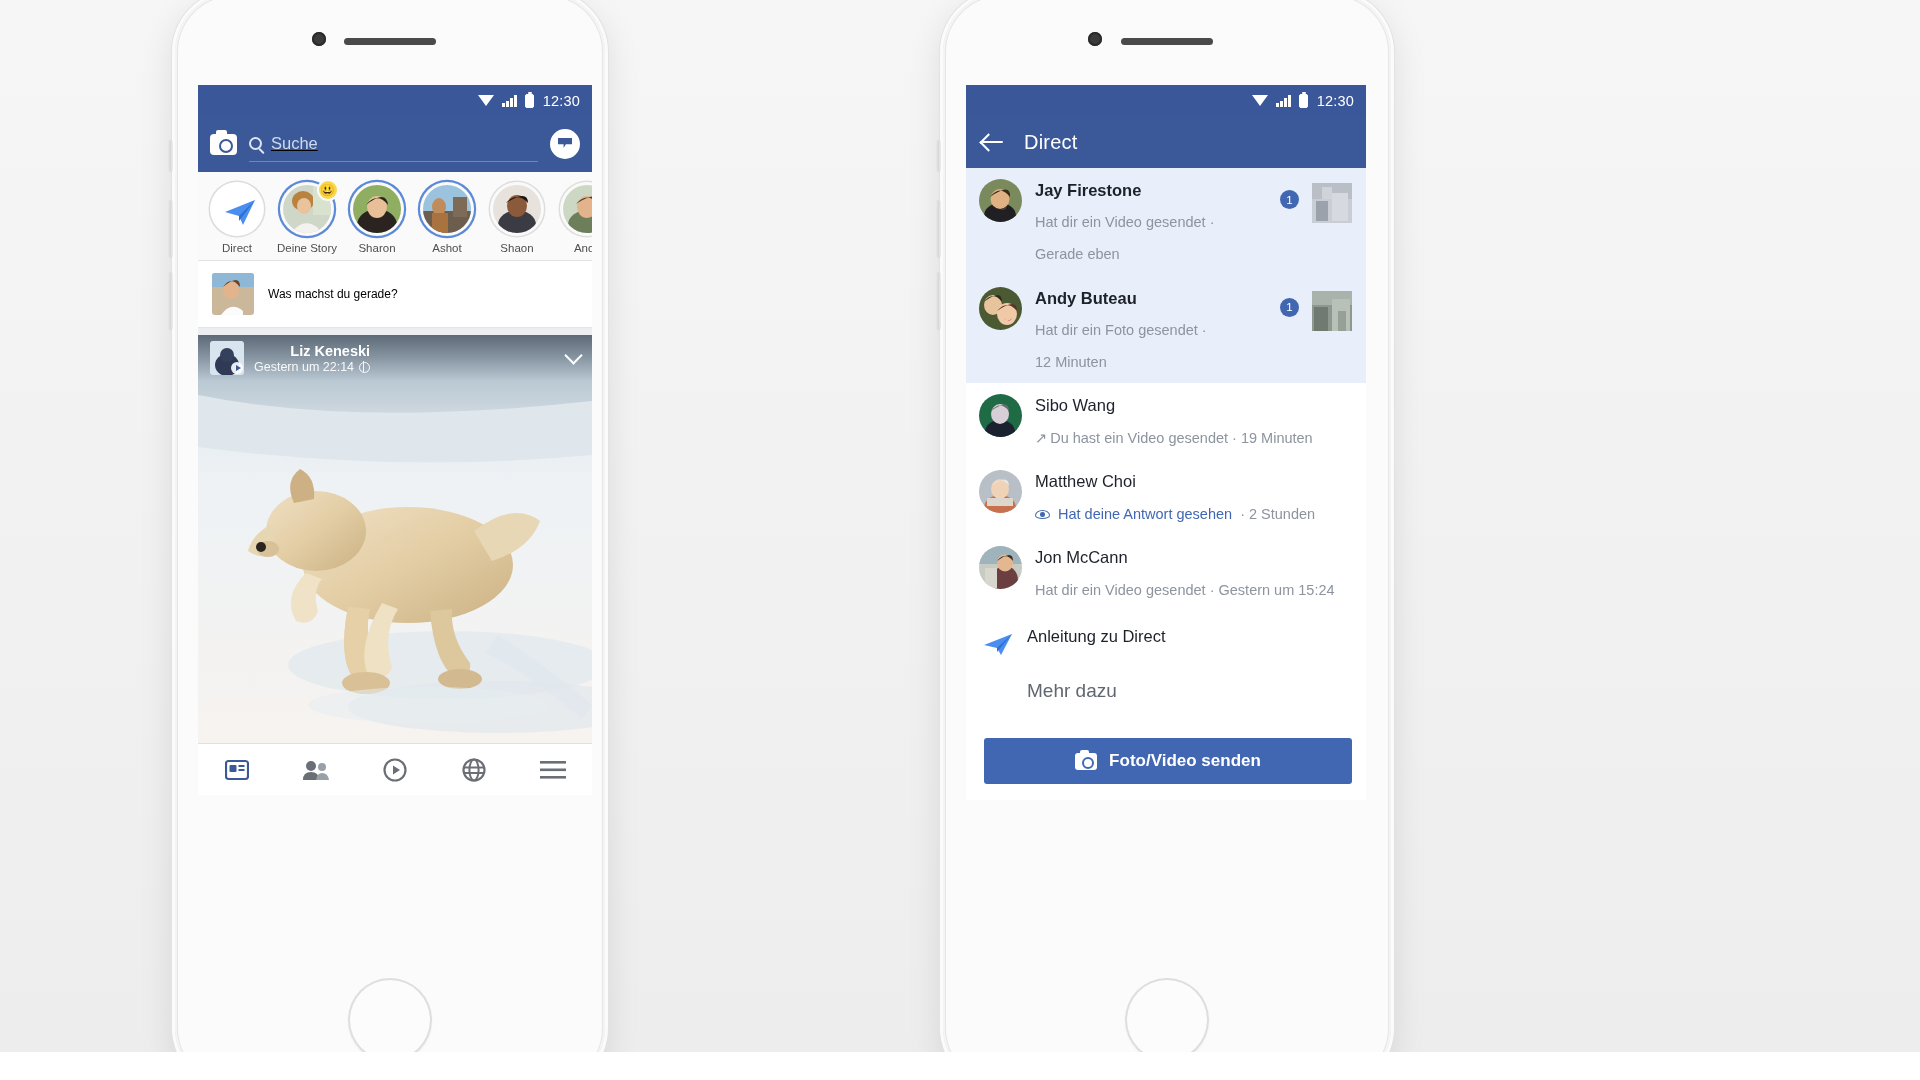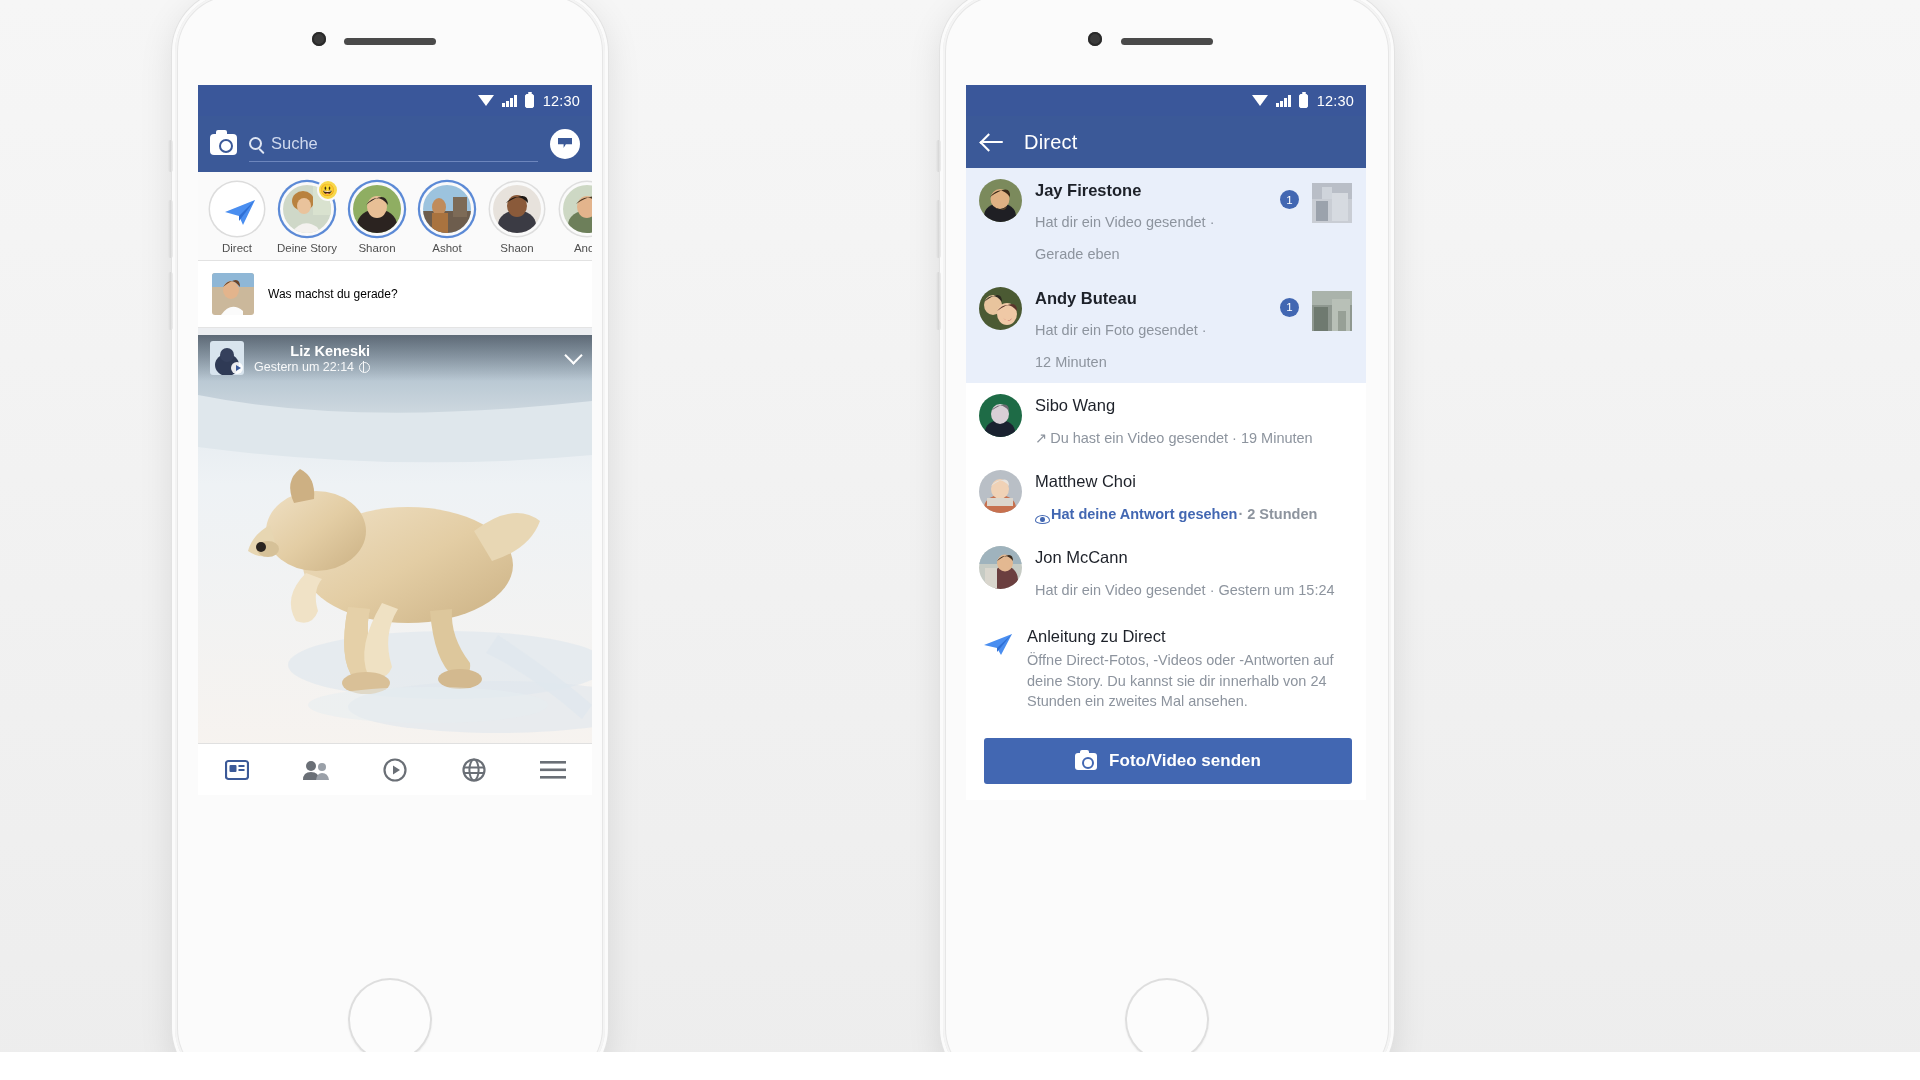--- a/index.html
+++ b/index.html
@@ -66,21 +66,21 @@
   .ico-wifi { width:0;height:0;border-left:8px solid transparent;border-right:8px solid transparent;border-top:11px solid #fff; }
   .ico-signal { display:inline-flex; align-items:flex-end; gap:1.5px; height:12px; }
   .ico-signal i { display:block; width:2.5px; background:#fff; }
   .ico-signal i:nth-child(1){height:4px}.ico-signal i:nth-child(2){height:6px}
   .ico-signal i:nth-child(3){height:9px}.ico-signal i:nth-child(4){height:12px}
   .ico-batt { width:9px; height:14px; border:1.6px solid #fff; border-radius:2px; position:relative; background:#fff; }
   .ico-batt::before{content:"";position:absolute;top:-3px;left:2px;width:4px;height:2px;background:#fff;border-radius:1px;}
 
   
   .fb-search-bar {
-    height:56px; background:#3b5998; display:flex; align-items:center; gap:12px; padding:0 12px;
+    height:56px; background:#3b5998; display:flex; align-items:center; gap:12px; padding:0 12px;text-decoration:underline;
   }
   .cam-icon { width:27px; height:21px; background:#fff; border-radius:4px; position:relative; flex:none; }
   .cam-icon::before{content:"";position:absolute;top:-4px;left:6px;width:11px;height:5px;background:#fff;border-radius:2px 2px 0 0;}
   .cam-icon::after{content:"";position:absolute;top:5px;left:8.5px;width:10px;height:10px;border-radius:50%;border:2.4px solid #3b5998;}
   .search-field {
     flex:1; display:flex; align-items:center; gap:9px;
     border-bottom:1.5px solid #6d86bd; height:36px; color:#cfd9ee; font-size:16.5px;
   }
   .mag { width:13px; height:13px; border:2px solid #dfe6f3; border-radius:50%; position:relative; flex:none; }
   .mag::after{content:"";position:absolute;right:-5px;bottom:-4px;width:7px;height:2px;background:#dfe6f3;transform:rotate(45deg);border-radius:1px;}
@@ -167,21 +167,21 @@
   .dlist { background:#fff; }
   .drow {
     display:flex; gap:13px; padding:11px 14px 11px 13px; align-items:flex-start; position:relative;
   }
   .drow.unread { background:#e9effa; }
   .drow .av { width:43px;height:43px;border-radius:50%;overflow:hidden;flex:none; }
   .drow .body { flex:1; min-width:0; padding-top:1px; }
   .drow .nm { font-size:16.5px; color:#1d2129; line-height:1.3; }
   .drow.unread .nm { font-weight:bold; }
   .drow .sub { font-size:14.5px; color:#8d949e; line-height:1.35; margin-top:12px; }
-  .drow .sub.seen { color:#4267b2; display:flex; align-items:flex-end; gap:1px;font-weight:bold; }
+  .drow .sub.seen { color:#4267b2; display:flex; align-items:center; gap:8px; }
   .drow .sub .sent-arrow { color:#8d949e; margin-right:3px; }
   .badge {
     width:19px;height:19px;border-radius:50%;background:#4267b2;color:#fff;
     font-size:11.5px; display:flex;align-items:center;justify-content:center; flex:none; margin-top:11px;
   }
   .thumb { width:40px;height:40px;flex:none; margin-top:4px; overflow:hidden; }
   .eye { width:15px;height:9px; position:relative; flex:none; }
   .eye::before{content:"";position:absolute;inset:0;border:1.6px solid #4267b2;border-radius:50% 50% 50% 50% / 60% 60% 40% 40%;}
   .eye::after{content:"";position:absolute;left:5px;top:2.3px;width:4.5px;height:4.5px;border-radius:50%;background:#4267b2;}
 
@@ -590,21 +590,20 @@
 
       <div class="help-block">
         <div class="help-plane">
           <svg width="30" height="26" viewBox="0 0 30 26">
               <path d="M1 14 L29 3 L18 24 L14 17 Z" fill="#4a8ef0"></path>
               <path d="M14 17 L29 3 L14 21 Z" fill="#2f6fd4"></path>
             </svg>
         </div>
         <div>
           <div class="help-title">Anleitung zu Direct</div>
-          <div class="help-body">Öffne Direct-Fotos, -Videos oder -Antworten auf deine Story. Du kannst sie dir innerhalb von 24 Stunden ein zweites Mal ansehen.</div>
           <div class="help-more">Mehr dazu</div>
         </div>
       </div>
 
       <div class="send-bar">
         <div class="send-btn">
           <span class="send-cam"></span>
           <span>Foto/Video senden</span>
         </div>
       </div>

